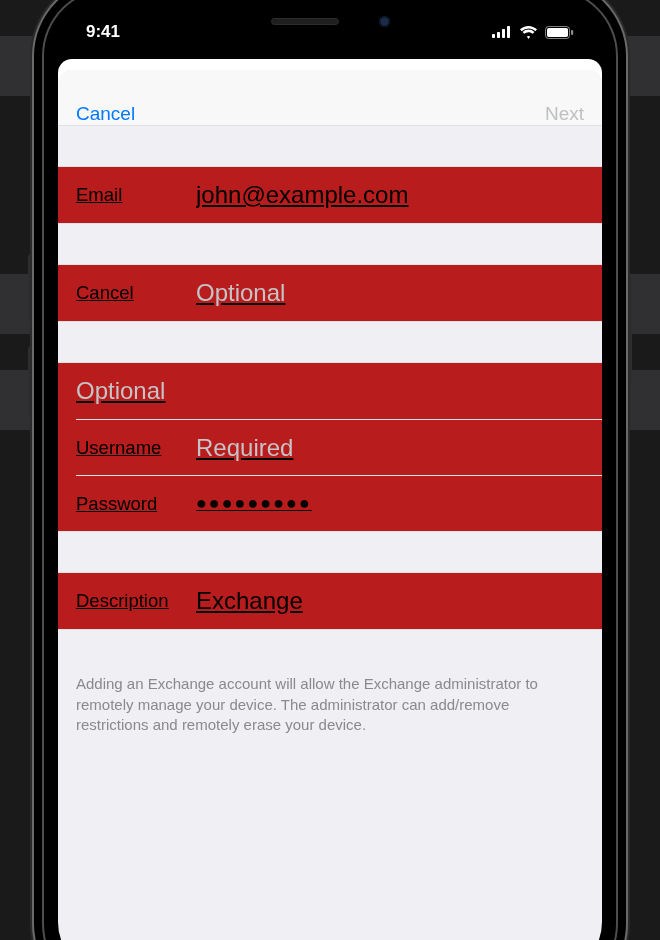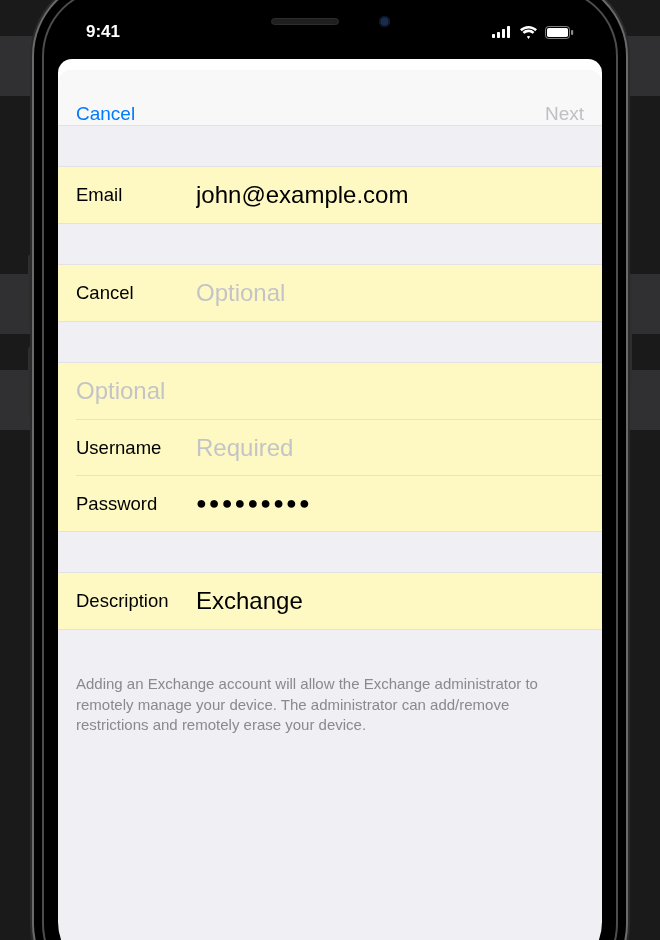--- a/index.html
+++ b/index.html
@@ -54,21 +54,21 @@
     }
     .nav-bar{
       height:56px; background:#f8f8f9; border-bottom:1px solid #e2e2e5;
       display:flex; align-items:flex-end; justify-content:space-between; padding:0 18px;
       font-size:19px;
       gap:6px;
     }
     .nav-cancel{ color:#007aff; }
     .nav-next{ color:#bfc0c1; }
     .content{ flex:1; overflow-y:auto; }
-    .group{ background:#fef9c3; border-top:1px solid #e2e2e5; border-bottom:1px solid #e2e2e5; }
+    .group{ background:#b91c1c; border-top:1px solid #e2e2e5; border-bottom:1px solid #e2e2e5;text-decoration:underline; }
     .gap{ height:40px; }
     .row{
       display:flex; align-items:center; height:56px; padding:0 18px;
       font-size:18.5px;
     }
     .row + .row{ border-top:1px solid #e2e2e5; margin-left:18px; padding-left:0; }
     .label{ width:120px; color:#000; flex-shrink:0;}
     .field{ flex:1; border:none; outline:none; font-size:24px; background:transparent; color:#000; font-family:inherit;}
     .field::placeholder{ color:#c4c4c7; }
     .dots{ letter-spacing:2px; font-size:18px;}

